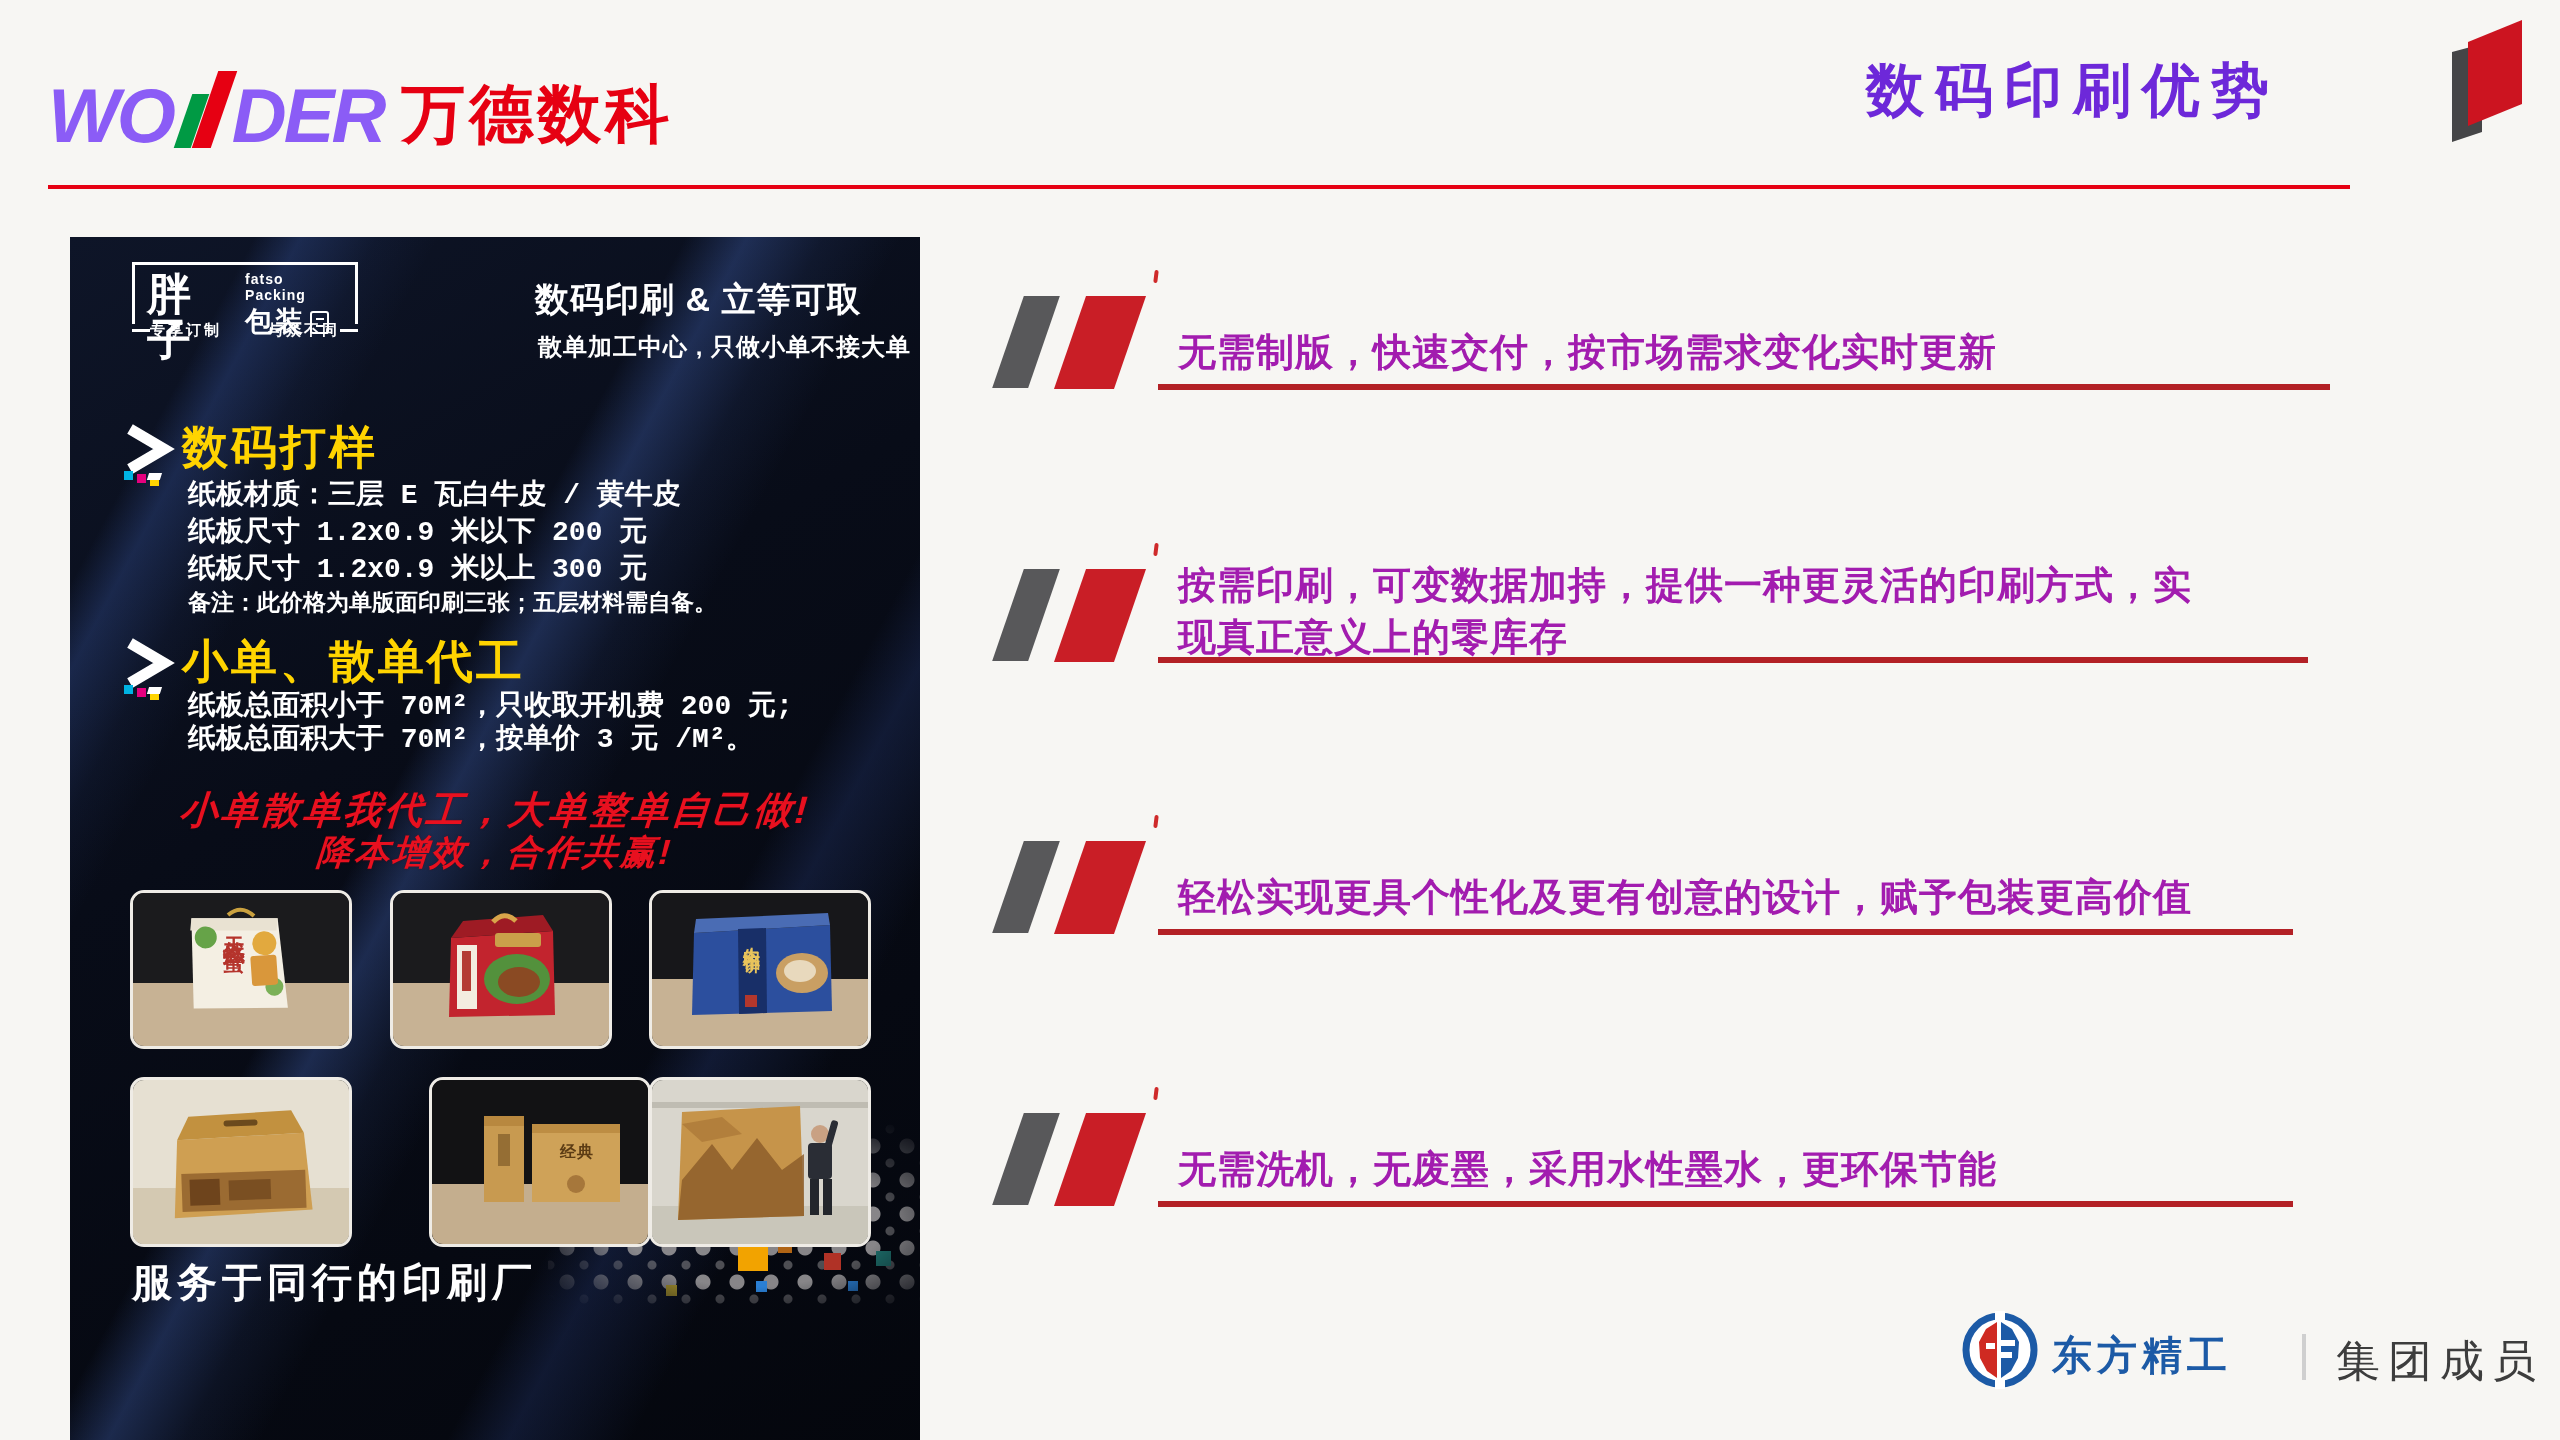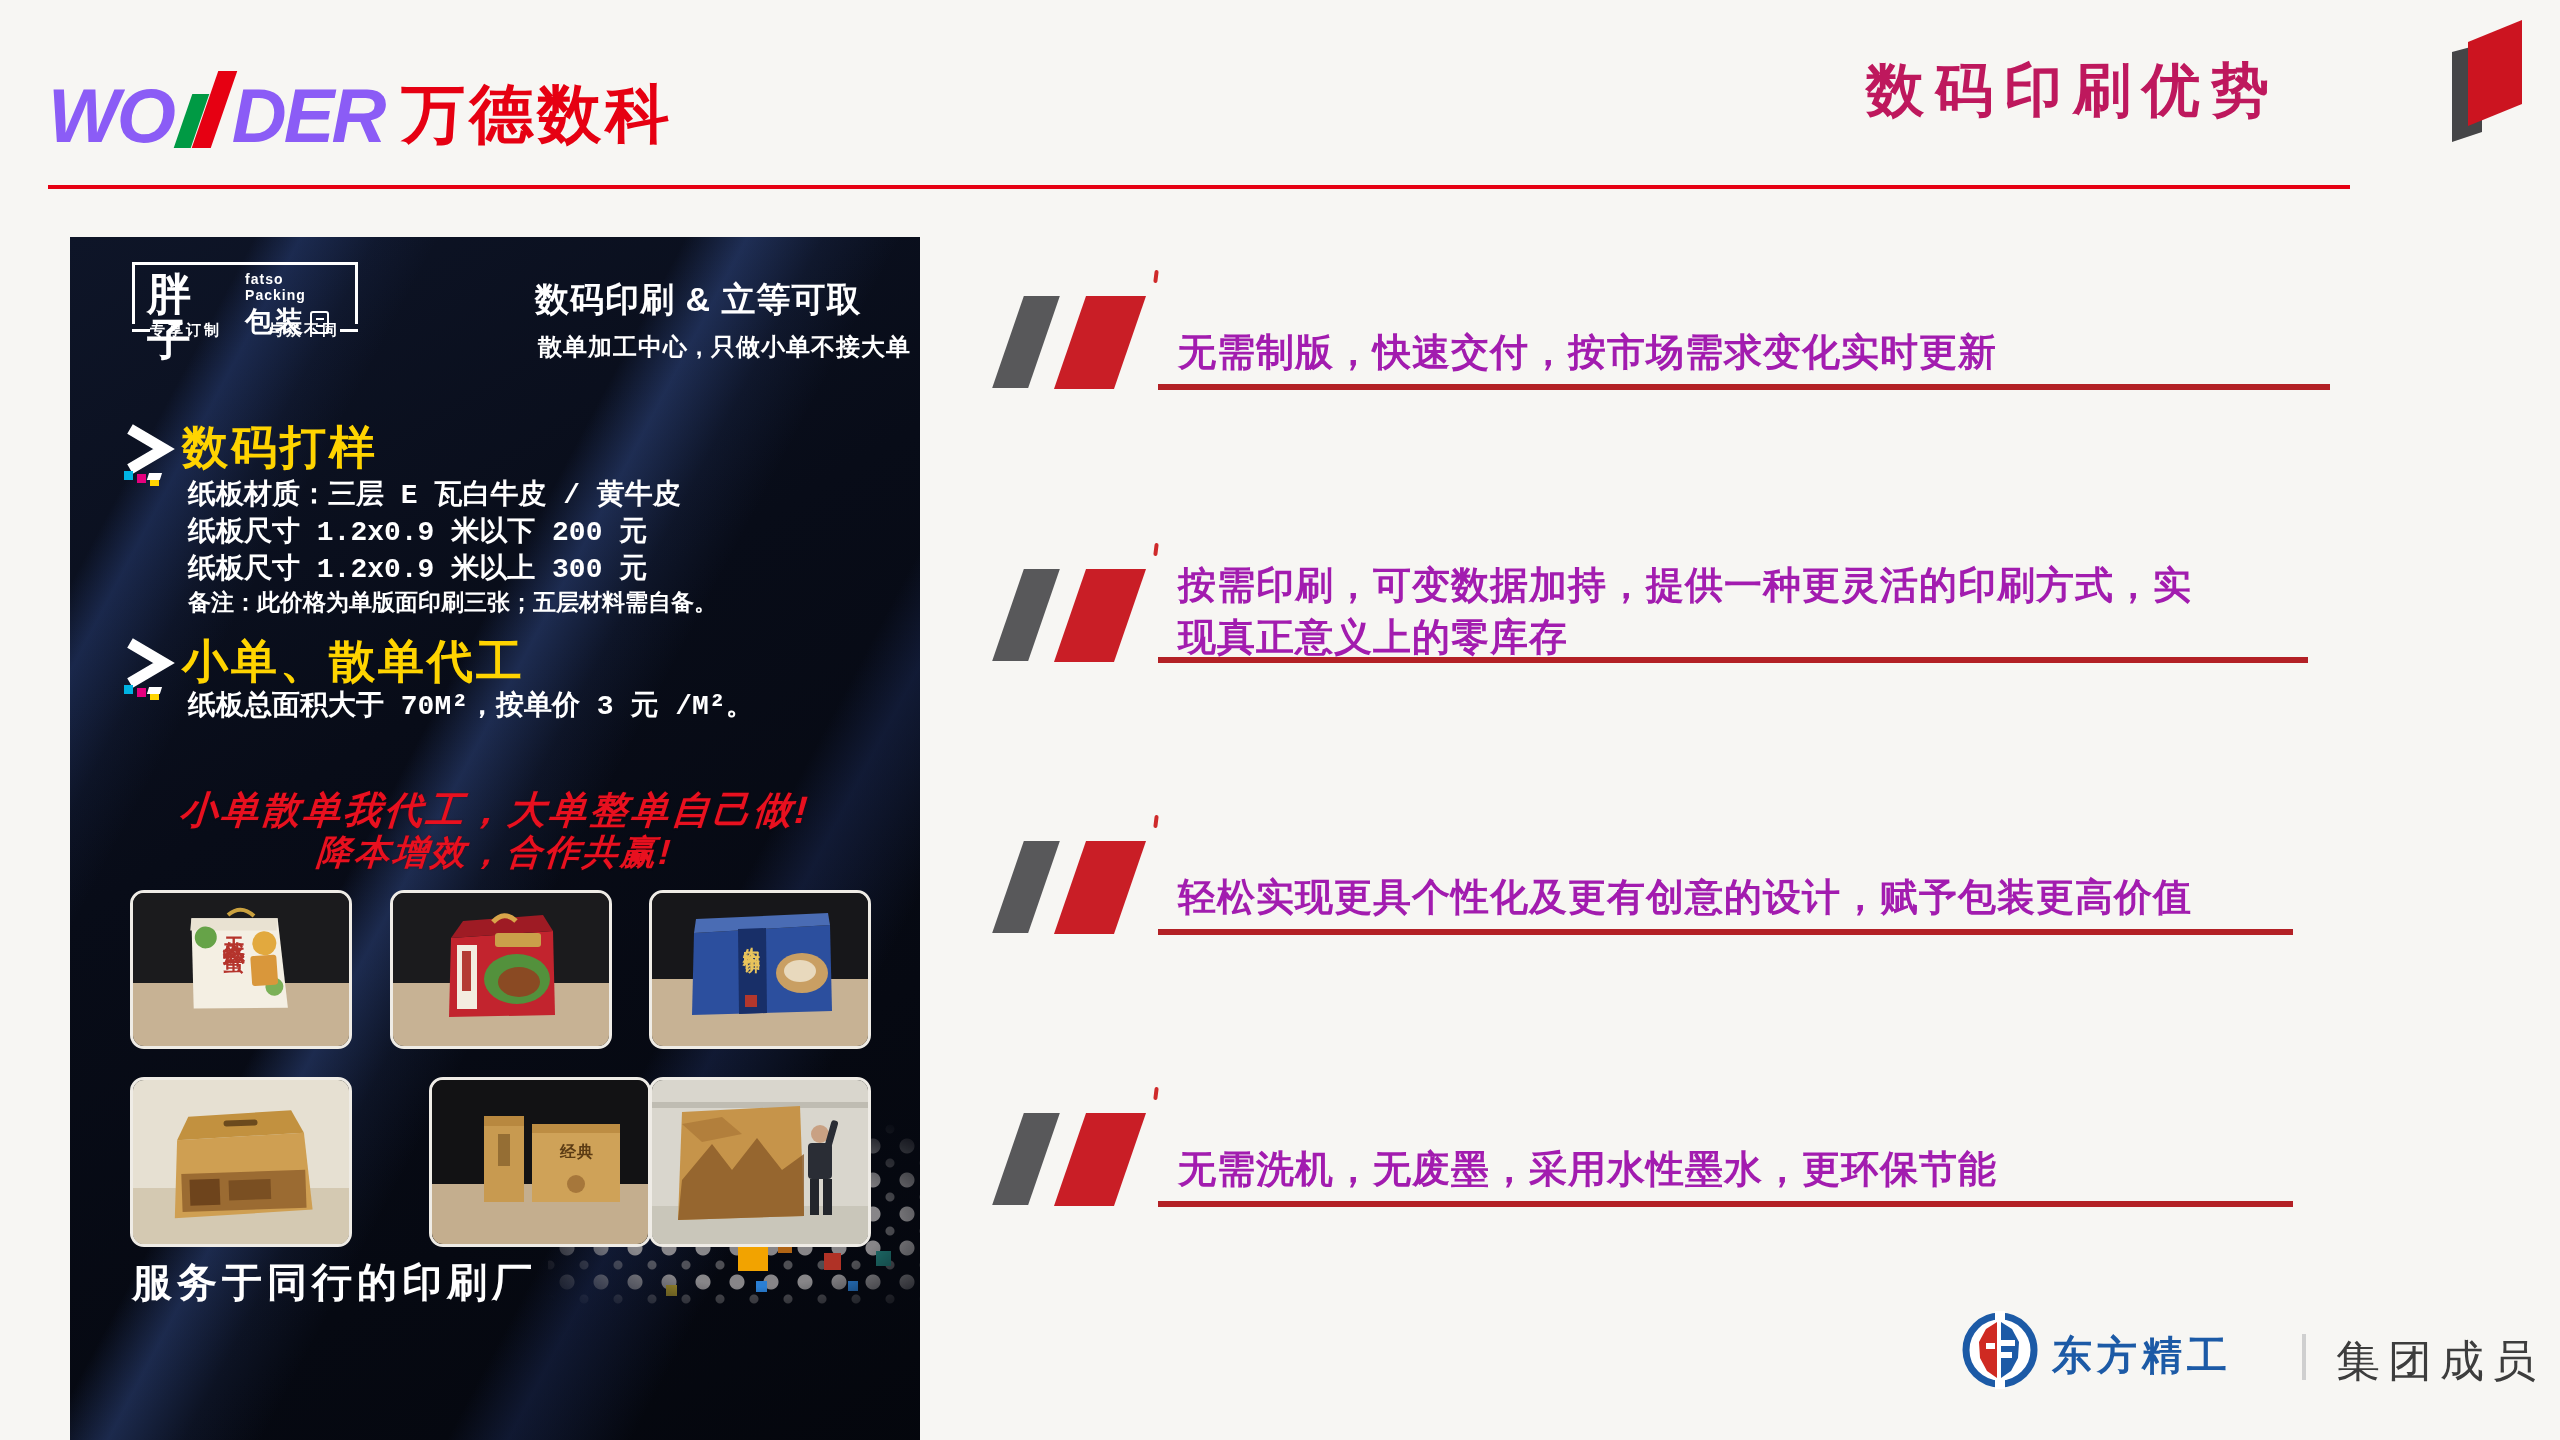--- a/index.html
+++ b/index.html
@@ -7,21 +7,21 @@
   .slide{position:relative;width:2560px;height:1440px;overflow:hidden;background:#f7f6f3;}
 
   
   .brand{position:absolute;left:48px;top:58px;display:flex;align-items:flex-end;height:90px;}
   .logo-word{font-style:italic;font-weight:700;font-size:76px;line-height:0.86;color:#8b5cf6;letter-spacing:-3px;}
   .nbar{transform:skewX(-19deg);}
   .nbar-green{width:17px;height:54px;background:#009a44;margin-left:10px;}
   .nbar-red{width:19px;height:77px;background:#e60012;margin-left:5px;}
   .logo-der{margin-left:8px;}
   .logo-cn{font-weight:700;font-size:64px;line-height:1;color:#e60012;margin-left:18px;letter-spacing:4px;padding-bottom:2px;}
-  .page-title{position:absolute;left:1866px;top:52px;font-size:58px;font-weight:700;color:#be185d;letter-spacing:11px;}
+  .page-title{position:absolute;left:1866px;top:52px;font-size:58px;font-weight:700;color:#6d28d9;letter-spacing:11px;}
   .header-rule{position:absolute;left:48px;top:185px;width:2302px;height:4px;background:#e60012;}
   .corner-icon{position:absolute;left:2440px;top:8px;}
 
   
   .poster{position:absolute;left:70px;top:237px;width:850px;height:1297px;color:#fff;
     background-color:#06080f;
     background-image:
       linear-gradient(118deg, transparent 12%, rgba(62,96,180,.30) 15%, rgba(62,96,180,.08) 20%, transparent 24%),
       linear-gradient(118deg, transparent 40%, rgba(70,105,190,.34) 44%, rgba(70,105,190,.10) 49%, transparent 54%),
       linear-gradient(118deg, transparent 66%, rgba(34,52,105,.38) 70%, transparent 78%),
@@ -153,20 +153,21 @@
 
     <svg class="sec-icon" style="left:52px;top:398px;" viewBox="0 0 62 66">
       <path d="M8,8 L42,28 L8,48" stroke="#fff" stroke-width="11" fill="none"></path>
       <rect x="2" y="50" width="9" height="9" fill="#00b3e3"></rect>
       <rect x="15" y="53" width="9" height="9" fill="#e6007e"></rect>
       <rect x="28" y="56" width="9" height="9" fill="#ffd400"></rect>
       <rect x="44" y="52" width="13" height="7" fill="#fff" transform="skewX(-18)"></rect>
     </svg>
     <div class="sec-title" style="top:394px;">小单、散单代工</div>
     <div class="sec-lines" style="top:453px;line-height:33px;">
+      <div>纸板总面积小于 70M²，只收取开机费 200 元;</div>
       <div>纸板总面积大于 70M²，按单价 3 元 /M²。</div>
     </div>
 
     <div class="slogan slogan1">小单散单我代工，大单整单自己做!</div>
     <div class="slogan slogan2">降本增效，合作共赢!</div>
 
     <div class="dots">
       <span class="sq sq1"></span>
       <span class="sq sq2"></span>
       <span class="sq sq3"></span>

